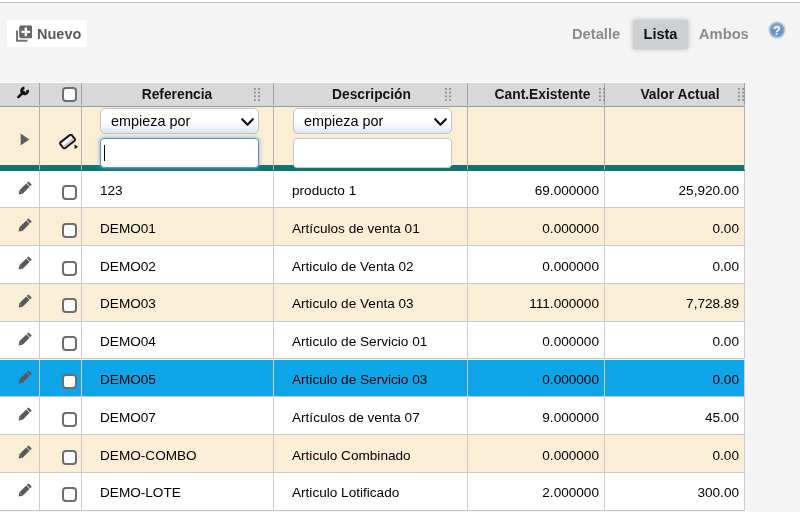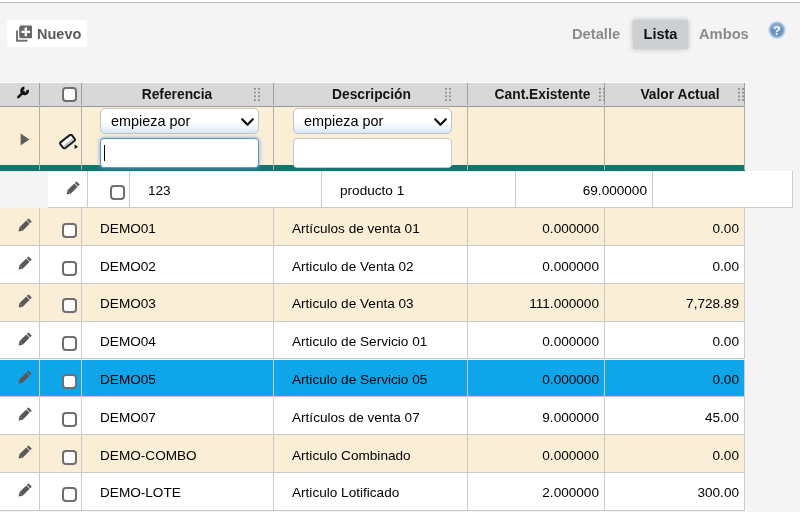--- a/index.html
+++ b/index.html
@@ -135,38 +135,39 @@
         </svg></div>
       <div class="sel" style="left:293px;width:159px;">empieza por<svg style="position:absolute;right:4px;top:9px;" width="13" height="9" viewBox="0 0 13 9">
           <path d="M1.2 1.2 L6.5 6.8 L11.8 1.2" fill="none" stroke="#000" stroke-width="2.1" stroke-linecap="round" stroke-linejoin="round"></path>
         </svg></div>
       <div class="inp focus" style="left:100px;width:159px;">
         <div style="position:absolute;left:3px;top:6px;width:1.2px;height:16px;background:#000;"></div>
       </div>
       <div class="inp" style="left:293px;width:159px;"></div>
     </div>
   <div id="rows">
-      <div class="row" style="top:88.5px;background:#ffffff;margin-left:48px;">
+      <div class="row" style="top:88.5px;background:#ffffff;">
         <div class="vline" style="left:39px;height:37px;background:#cccccc;"></div>
         <div class="vline" style="left:81px;height:37px;background:#cccccc;"></div>
         <div class="vline" style="left:273px;height:37px;background:#cccccc;"></div>
         <div class="vline" style="left:467px;height:37px;background:#cccccc;"></div>
         <div class="vline" style="left:604px;height:37px;background:#cccccc;"></div>
         <div class="vline" style="left:744px;height:37px;background:#cccccc;"></div>
         <svg style="position:absolute;left:15.5px;top:9px;" width="17" height="17" viewBox="0 0 17 17">
           <g transform="rotate(45 8.5 8.5)" fill="#595959">
             <rect x="6.2" y="3.7" width="4.7" height="9.7"></rect>
             <path d="M6.2 13.4 L10.9 13.4 L8.55 16.9 Z"></path>
             <rect x="6.2" y="0.6" width="4.7" height="2.3" rx="0.5"></rect>
           </g>
         </svg>
         <div class="cbx" style="left:61.5px;top:14.5px;"></div>
         <div class="c" style="left:100px;width:170px;">123</div>
         <div class="c" style="left:292px;width:172px;">producto 1</div>
         <div class="c" style="left:470px;width:129px;text-align:right;">69.000000</div>
+        <div class="c" style="left:610px;width:129px;text-align:right;">25,920.00</div>
       </div>
       <div class="row" style="top:126.3px;background:#fbeed6;">
         <div class="vline" style="left:39px;height:37px;background:#cccccc;"></div>
         <div class="vline" style="left:81px;height:37px;background:#cccccc;"></div>
         <div class="vline" style="left:273px;height:37px;background:#cccccc;"></div>
         <div class="vline" style="left:467px;height:37px;background:#cccccc;"></div>
         <div class="vline" style="left:604px;height:37px;background:#cccccc;"></div>
         <div class="vline" style="left:744px;height:37px;background:#cccccc;"></div>
         <svg style="position:absolute;left:15.5px;top:9px;" width="17" height="17" viewBox="0 0 17 17">
           <g transform="rotate(45 8.5 8.5)" fill="#595959">
@@ -250,21 +251,21 @@
         <div class="vline" style="left:744px;height:37px;background:#cccccc;"></div>
         <svg style="position:absolute;left:15.5px;top:9px;" width="17" height="17" viewBox="0 0 17 17">
           <g transform="rotate(45 8.5 8.5)" fill="#595959">
             <rect x="6.2" y="3.7" width="4.7" height="9.7"></rect>
             <path d="M6.2 13.4 L10.9 13.4 L8.55 16.9 Z"></path>
             <rect x="6.2" y="0.6" width="4.7" height="2.3" rx="0.5"></rect>
           </g>
         </svg>
         <div class="cbx" style="left:61.5px;top:14.5px;"></div>
         <div class="c" style="left:100px;width:170px;">DEMO05</div>
-        <div class="c" style="left:292px;width:172px;">Articulo de Servicio 05</div>
+        <div class="c" style="left:292px;width:172px;">Articulo de Servicio 03</div>
         <div class="c" style="left:470px;width:129px;text-align:right;">0.000000</div>
         <div class="c" style="left:610px;width:129px;text-align:right;">0.00</div>
       </div>
       <div class="row" style="top:315.3px;background:#ffffff;">
         <div class="vline" style="left:39px;height:37px;background:#cccccc;"></div>
         <div class="vline" style="left:81px;height:37px;background:#cccccc;"></div>
         <div class="vline" style="left:273px;height:37px;background:#cccccc;"></div>
         <div class="vline" style="left:467px;height:37px;background:#cccccc;"></div>
         <div class="vline" style="left:604px;height:37px;background:#cccccc;"></div>
         <div class="vline" style="left:744px;height:37px;background:#cccccc;"></div>

